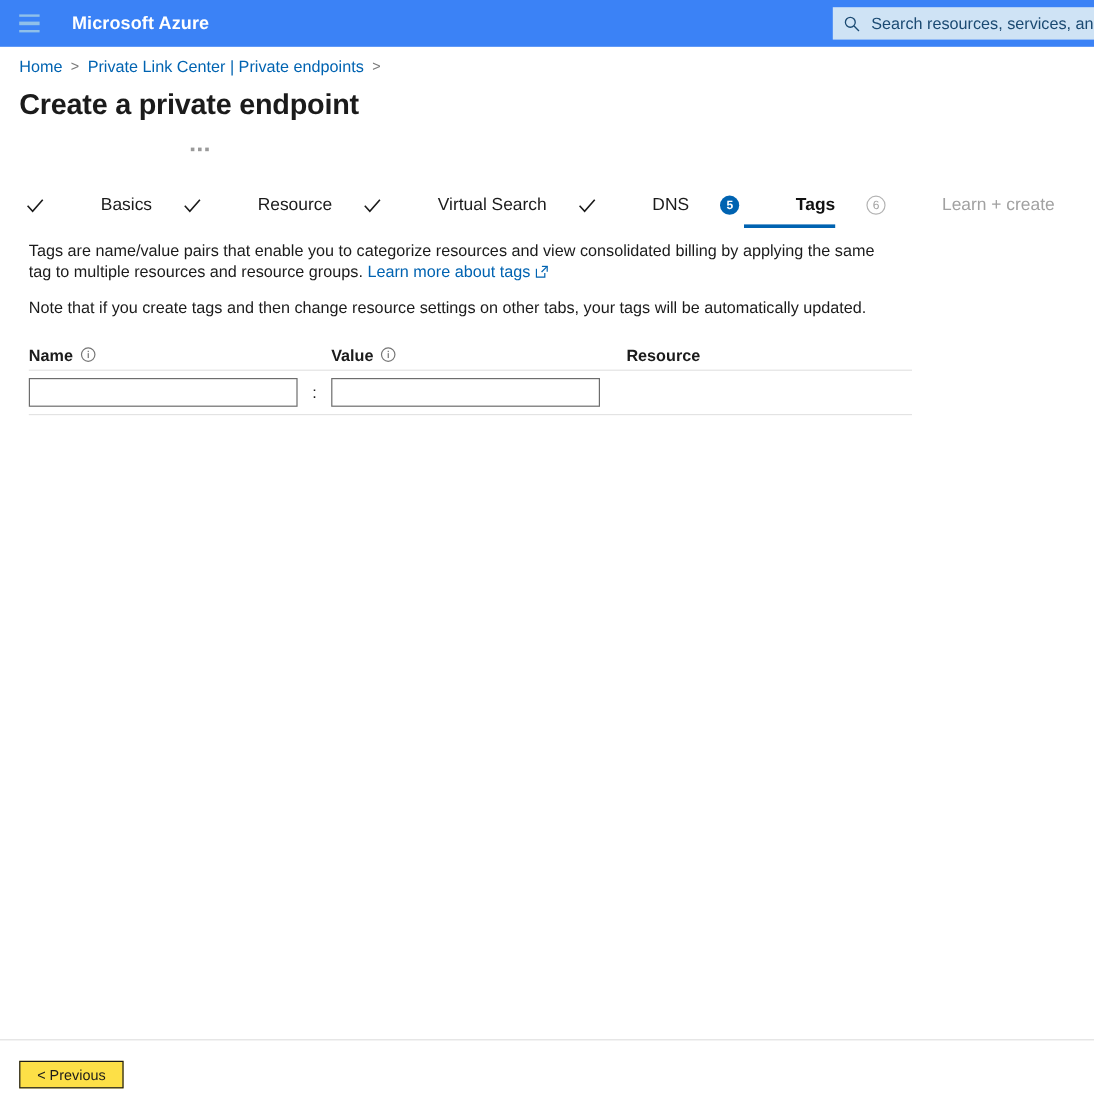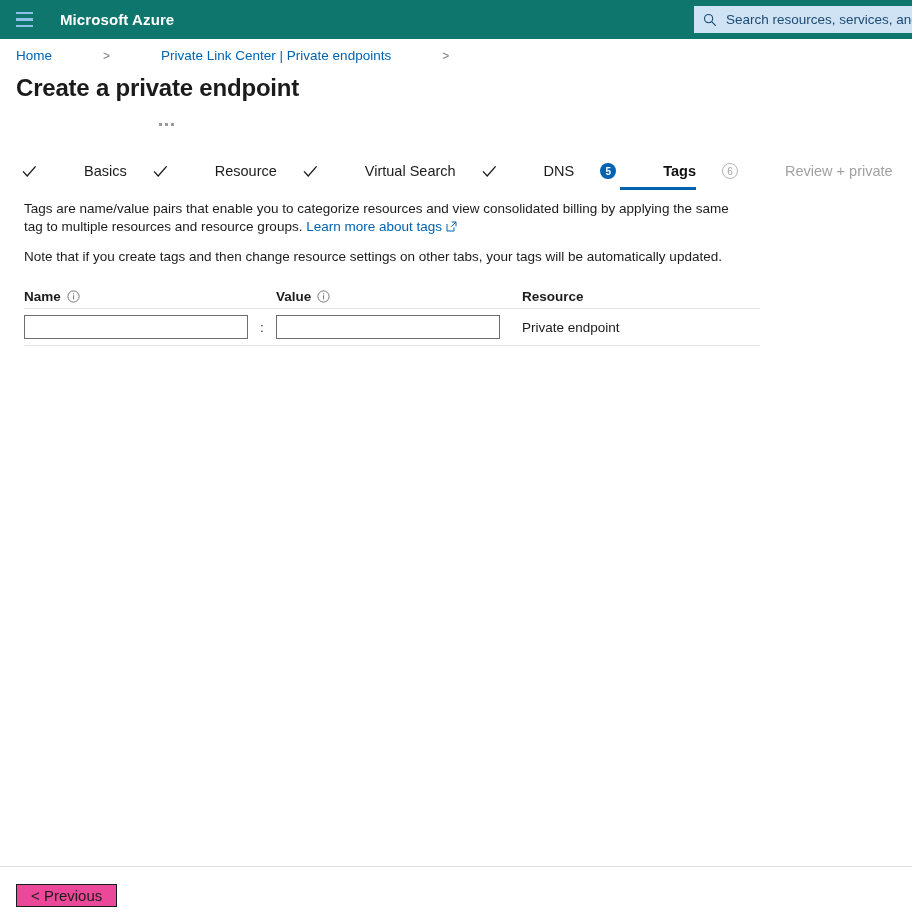--- a/index.html
+++ b/index.html
@@ -10,21 +10,21 @@
     overflow: hidden;
     background: #ffffff;
     font-family: "Liberation Sans", sans-serif;
     -webkit-font-smoothing: antialiased;
   }
 
   
   .topbar {
     position: absolute; top: 0; left: 0;
     width: 912px; height: 39px;
-    background: #0f766e;
+    background: #3b82f6;
     display: flex; align-items: center;
   }
   .hamburger {
     width: 48px; height: 39px;
     display: flex; flex-direction: column;
     align-items: center; justify-content: center;
     cursor: pointer;
   }
   .hamburger span {
     display: block;
@@ -57,24 +57,23 @@
   .searchbox .ph {
     color: #1b4a72;
     font-size: 13.5px;
     white-space: nowrap;
   }
 
   
   .breadcrumb {
     position: absolute;
     left: 16px; top: 48px;
-    display: flex; align-items: center;
-    font-size: 13.5px;
-    white-space: nowrap;
-    gap: 44px;
+    display: flex; 
+    font-size: 13.5px;
+    white-space: nowrap;
   }
   .breadcrumb a {
     color: #0063b1;
     text-decoration: none;
     cursor: pointer;
   }
   .breadcrumb .sep {
     color: #7b7b7b;
     margin: 0 7px;
     font-size: 12px;
@@ -196,21 +195,21 @@
     width: 736px;
   }
   .th-row {
     display: flex; align-items: center;
     height: 24px;
   }
   .th {
     font-size: 13.5px;
     font-weight: bold;
     color: #1b1b1b;
-    display: flex; align-items: center;
+    display: flex; align-items: flex-start;
     white-space: nowrap;
   }
   .th .info {
     margin-left: 6px;
     display: inline-flex;
     cursor: pointer;
   }
   .col-name  { width: 252px; }
   .col-value { width: 246px; }
   .col-res   { width: 236px; }
@@ -258,24 +257,24 @@
     background: #e0e0e0;
   }
   .footer {
     position: absolute;
     left: 16px; top: 884px;
     display: flex; align-items: center;
   }
   .btn {
     height: 23px;
     border: 1px solid #1b1b1b;
-    background: #ec4899;
+    background: #fde047;
     color: #1b1b1b;
     font-family: "Liberation Sans", sans-serif;
-    font-size: 15px;
+    font-size: 12px;
     padding: 0 14px;
     margin-right: 4px;
     cursor: pointer;
     display: inline-flex;
     align-items: center; justify-content: center;
     white-space: nowrap;
   }
 </style>
 </head>
 <body>
@@ -354,21 +353,21 @@
   </div>
 
   <div class="tab active">
     <span class="badge filled">5</span>
     <span class="label">Tags</span>
     <span class="underline"></span>
   </div>
 
   <div class="tab disabled">
     <span class="badge outline">6</span>
-    <span class="label">Review + private</span>
+    <span class="label">Learn + create</span>
   </div>
 
 </div>
 
 <div class="desc">
   <span>Tags are name/value pairs that enable you to categorize resources and view consolidated billing by applying the same tag to multiple resources and resource groups.</span>
   <a>Learn more about tags</a><span class="extlink"><svg width="11" height="11" viewBox="0 0 11 11">
         <path d="M1 3 L1 10 L8 10 L8 6.4" fill="none" stroke="#0063b1" stroke-width="1"></path>
         <polyline points="5.6,1 10,1 10,5.4" fill="none" stroke="#0063b1" stroke-width="1"></polyline>
         <line x1="10" y1="1" x2="5.3" y2="5.7" stroke="#0063b1" stroke-width="1"></line>
@@ -408,23 +407,20 @@
   <div class="divider"></div>
 
   <div class="tr-row">
     <div class="cell-name">
       <input class="tagfield" type="text" value="" style="">
       <span class="colon">:</span>
     </div>
     <div class="cell-value">
       <input class="tagfield" type="text" value="" style="">
     </div>
-    <div class="cell-res">
-      <span class="res-text">Private endpoint</span>
-    </div>
   </div>
 
   <div class="divider"></div>
 
 </div>
 
 <div class="footer-divider"></div>
 <div class="footer">
   <button class="btn">&lt; Previous</button>
 </div>

